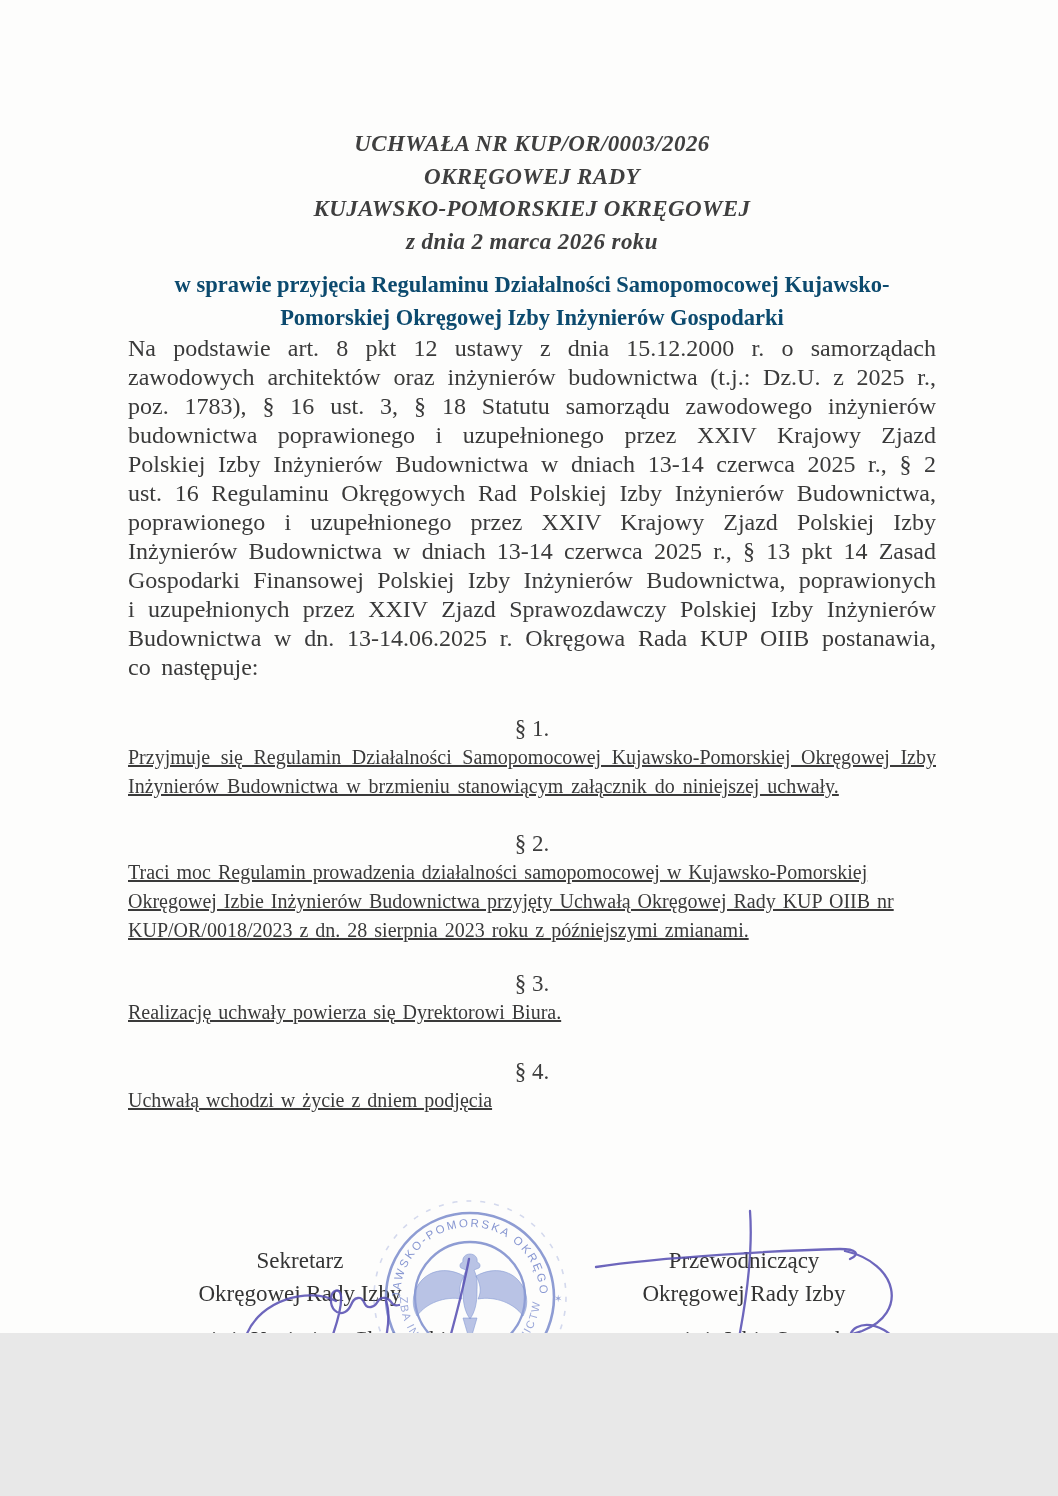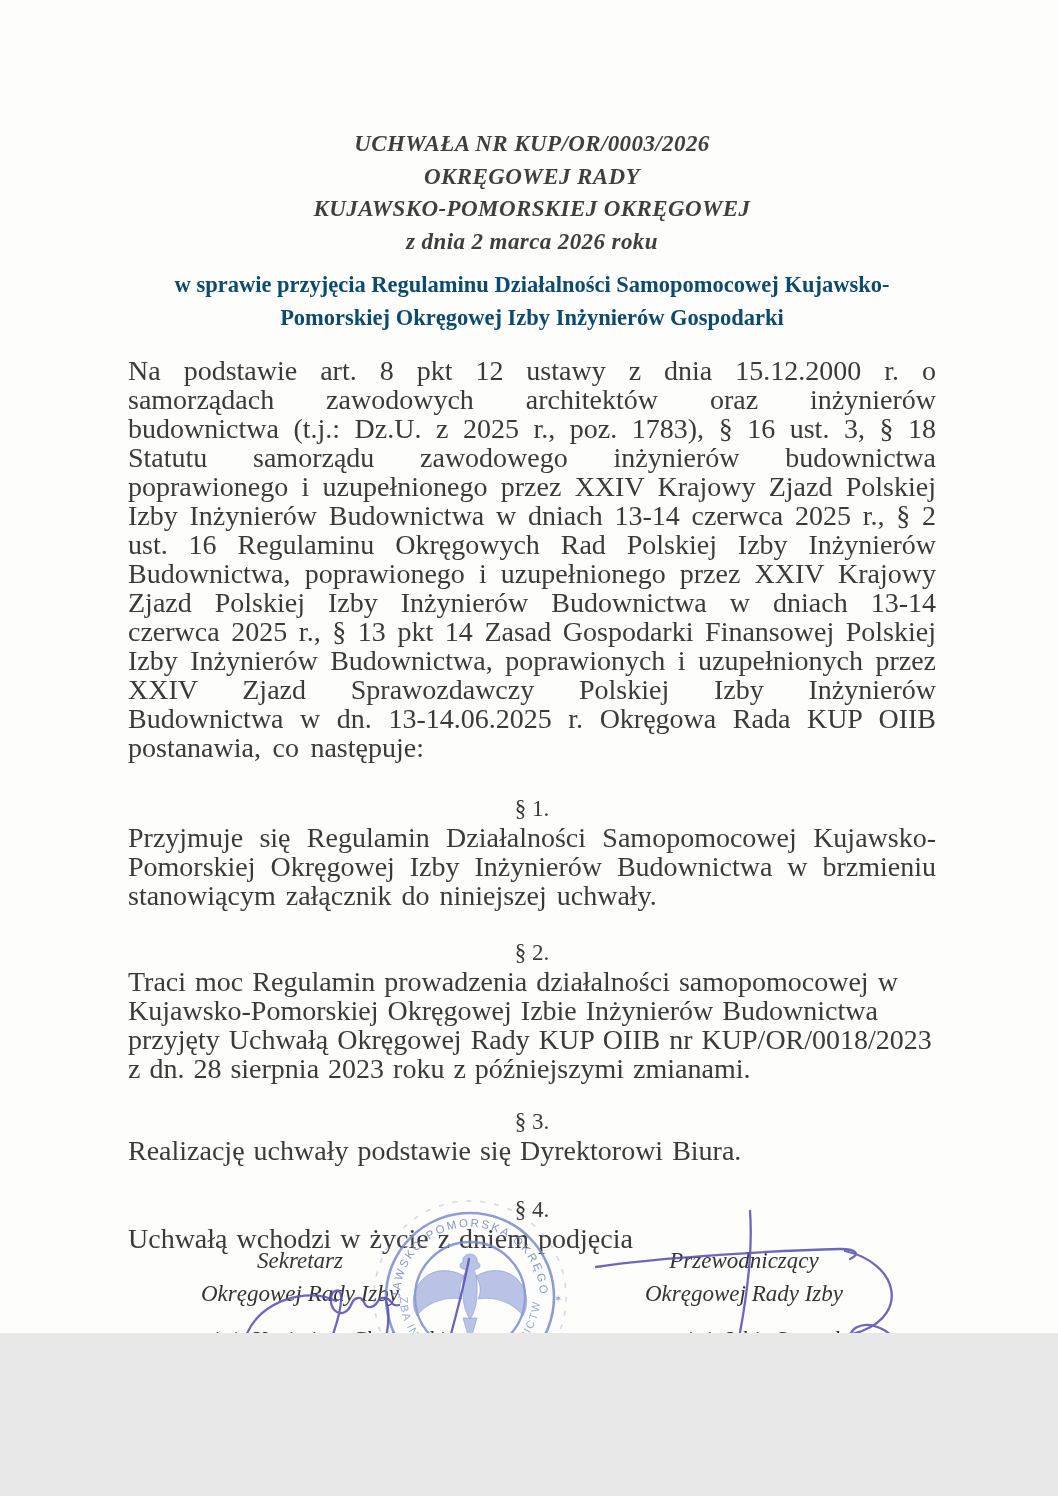--- a/index.html
+++ b/index.html
@@ -20,34 +20,33 @@
   .title-block{ text-align:center; }
   .title-line{
     font-size:23px;font-weight:bold;font-style:italic;
     line-height:32.5px;letter-spacing:.4px;color:#3f3f3f;
   }
   .subject{
     margin-top:10px;text-align:center;
     font-weight:bold;font-size:22.5px;line-height:33px;color:#0c4a6e;
   }
   .preamble{
-    margin-top:22px;
-    font-size:28px;line-height:29px;
+    font-size:24px;line-height:29px;
     text-align:justify;word-spacing:4.5px;
   }
   .section{ }
   .sec-heading{
     text-align:center;font-size:23px;line-height:29px;color:#3c3c3c;
   }
   .m1{margin-top:32px;} .m2{margin-top:28px;} .m3{margin-top:24px;} .m4{margin-top:30px;}
-  .sec-text{font-size:28px;line-height:29px;}
+  .sec-text{font-size:20px;line-height:29px;text-decoration:underline;}
   .just{text-align:justify;word-spacing:3px;}
   .left{text-align:left;word-spacing:2px;}
   
-  .sig{position:absolute;font-size:23px;line-height:33px;color:#343434;text-align:center;font-style:italic;}
+  .sig{position:absolute;font-size:23px;line-height:33px;color:#343434;text-align:center;}
   .sig-role1-left{left:150px;top:1244px;width:300px;}
   .sig-role2-left{left:110px;top:1277px;width:380px;}
   .sig-name-left{left:110px;top:1323px;width:395px;}
   .sig-role1-right{left:594px;top:1244px;width:300px;}
   .sig-role2-right{left:554px;top:1277px;width:380px;}
   .sig-name-right{left:554px;top:1323px;width:380px;}
   .stamp-svg{position:absolute;left:366px;top:1196px;pointer-events:none;}
   .ink-svg{position:absolute;left:0;top:1150px;pointer-events:none;}
 </style>
 </head>
@@ -75,21 +74,21 @@
       <div class="sec-text just">Przyjmuje się Regulamin Działalności Samopomocowej Kujawsko-Pomorskiej Okręgowej Izby Inżynierów Budownictwa w brzmieniu stanowiącym załącznik do niniejszej uchwały.</div>
     </div>
 
     <div class="section">
       <div class="sec-heading m2">§ 2.</div>
       <div class="sec-text left">Traci moc Regulamin prowadzenia działalności samopomocowej w Kujawsko-Pomorskiej Okręgowej Izbie Inżynierów Budownictwa przyjęty Uchwałą Okręgowej Rady KUP OIIB nr KUP/OR/0018/2023 z dn. 28 sierpnia 2023 roku z późniejszymi zmianami.</div>
     </div>
 
     <div class="section">
       <div class="sec-heading m3">§ 3.</div>
-      <div class="sec-text left">Realizację uchwały podstawie się Dyrektorowi Biura.</div>
+      <div class="sec-text left">Realizację uchwały powierza się Dyrektorowi Biura.</div>
     </div>
 
     <div class="section">
       <div class="sec-heading m4">§ 4.</div>
       <div class="sec-text left">Uchwałą wchodzi w życie z dniem podjęcia</div>
     </div>
   </div>
 
   <div class="sig sig-role1-left">Sekretarz</div>
   <div class="sig sig-role2-left">Okręgowej Rady Izby</div>

